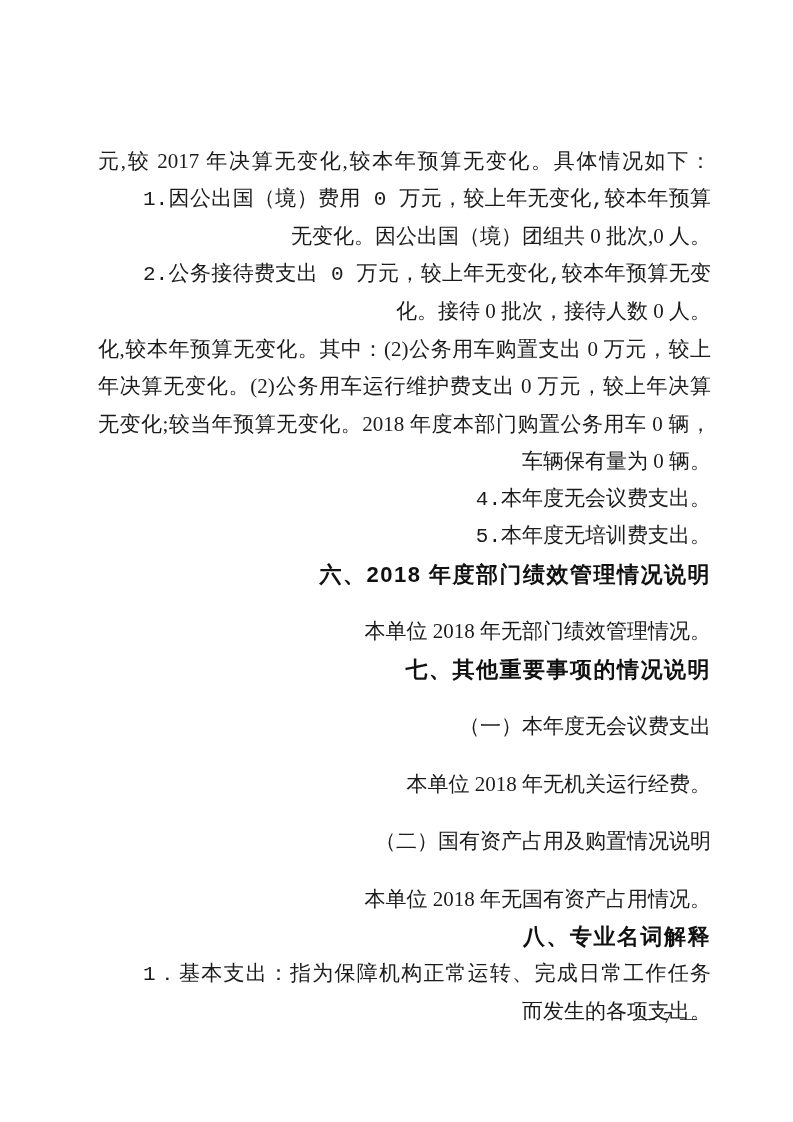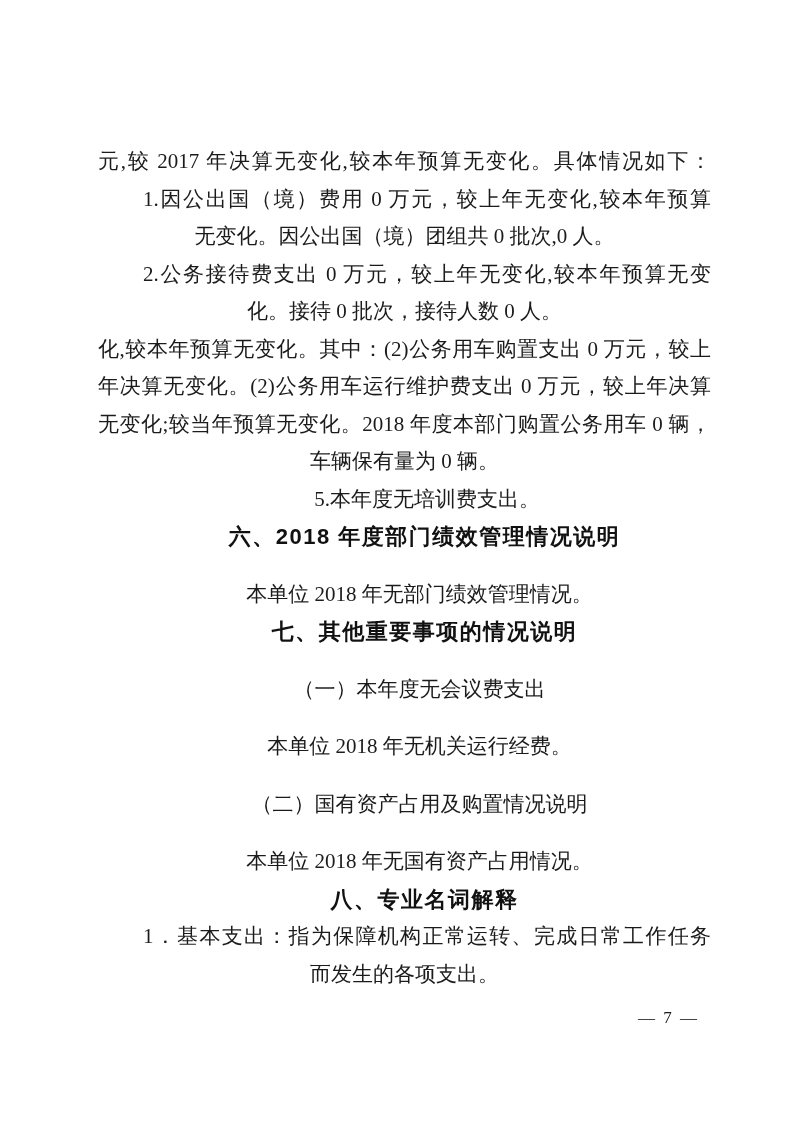--- a/index.html
+++ b/index.html
@@ -19,30 +19,30 @@
     position: absolute;
     left: 98px;
     top: 143px;
     width: 613px;
   }
   .line {
     font-family: "Liberation Serif", "DejaVu Serif", serif;
     font-size: 21px;
     line-height: 37.5px;
     height: 37.5px;
-    text-align: center;
+    text-align: right;
     color: #1b1b1b;
   }
   
   .j {
     text-align: justify;
     text-align-last: justify;
   }
   
-  .ind2  { padding-left: 45px; }   
+  .ind2  { padding-left: 45px; font-family: Liberation Mono, monospace; }   
   .ind15 { padding-left: 30px; margin-top: 20px; }   
   .indh  { padding-left: 40px; }   
   .heading {
     font-family: "Liberation Sans", "DejaVu Sans", sans-serif;
     font-weight: bold;
     font-size: 22px;
     letter-spacing: 1.5px;
     color: #111111;
   }
   .footer {
@@ -63,20 +63,21 @@
   <div class="content">
     <div class="line j">元,较 2017 年决算无变化,较本年预算无变化。具体情况如下：</div>
     <div class="line j ind2">1.因公出国（境）费用 0 万元，较上年无变化,较本年预算</div>
     <div class="line">无变化。因公出国（境）团组共 0 批次,0 人。</div>
     <div class="line j ind2">2.公务接待费支出 0 万元，较上年无变化,较本年预算无变</div>
     <div class="line">化。接待 0 批次，接待人数 0 人。</div>
     <div class="line j">化,较本年预算无变化。其中：(2)公务用车购置支出 0 万元，较上</div>
     <div class="line j">年决算无变化。(2)公务用车运行维护费支出 0 万元，较上年决算</div>
     <div class="line j">无变化;较当年预算无变化。2018 年度本部门购置公务用车 0 辆，</div>
     <div class="line">车辆保有量为 0 辆。</div>
+    <div class="line ind2">4.本年度无会议费支出。</div>
     <div class="line ind2">5.本年度无培训费支出。</div>
     <div class="line heading indh">六、2018 年度部门绩效管理情况说明</div>
     <div class="line ind15">本单位 2018 年无部门绩效管理情况。</div>
     <div class="line heading indh">七、其他重要事项的情况说明</div>
     <div class="line ind15">（一）本年度无会议费支出</div>
     <div class="line ind15">本单位 2018 年无机关运行经费。</div>
     <div class="line ind15">（二）国有资产占用及购置情况说明</div>
     <div class="line ind15">本单位 2018 年无国有资产占用情况。</div>
     <div class="line heading indh">八、专业名词解释</div>
     <div class="line j ind2">1．基本支出：指为保障机构正常运转、完成日常工作任务</div>

